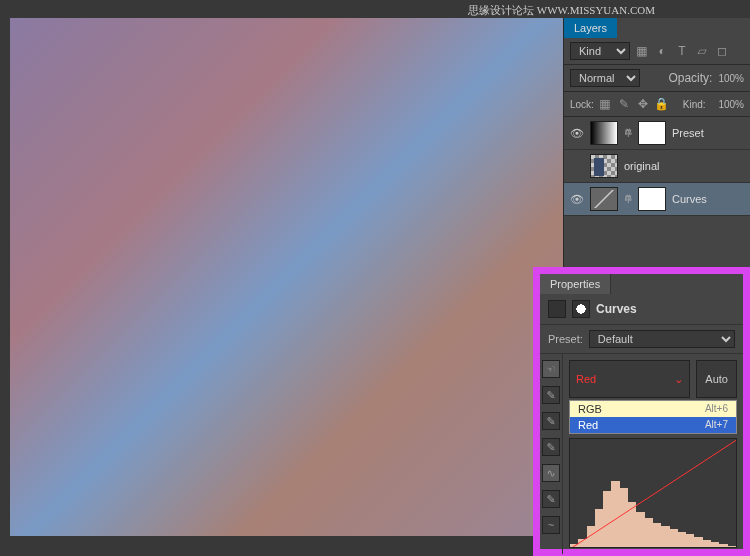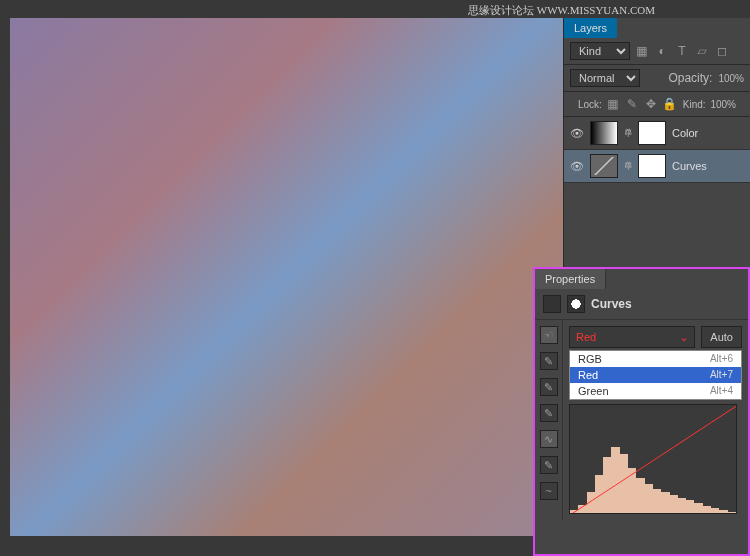--- a/index.html
+++ b/index.html
@@ -8,52 +8,52 @@
 .watermark { position: absolute; top: 3px; right: 95px; color: #ccc; font-size: 11px; font-family: Liberation Serif, serif; }
 .layers-panel { position: absolute; top: 18px; right: 0; width: 187px; background: #454545; border-left: 1px solid #2a2a2a; height: 250px; }
 .panel-tab { padding: 4px 10px; background: #0369a1; color: #ddd; font-size: 11px; display: inline-block; }
 .filter-row { display: flex; align-items: center; padding: 4px 6px; gap: 4px; border-bottom: 1px solid #2a2a2a; }
 .filter-row select { background: #3a3a3a; color: #ccc; border: 1px solid #222; font-size: 11px; padding: 1px 4px; flex: 0 0 60px; }
 .filter-icon { width: 16px; height: 16px; display: flex; align-items: center; justify-content: center; color: #9a9a9a; font-size: 12px; }
 .blend-row { display: flex; align-items: center; padding: 4px 6px; gap: 6px; border-bottom: 1px solid #2a2a2a; }
 .blend-row select { background: #3a3a3a; color: #ccc; border: 1px solid #222; font-size: 11px; padding: 1px 4px; flex: 0 0 70px; }
 .blend-row .lbl { color: #bbb; font-size: 12px; margin-left: auto; }
 .blend-row .val { color: #bbb; font-size: 10px; }
-.lock-row { display: flex; align-items: center; padding: 4px 14px; gap: 3px; border-bottom: 1px solid #2a2a2a; }
+.lock-row { display: flex; align-items: center; padding: 4px 6px; gap: 3px; border-bottom: 1px solid #2a2a2a; }
 .lock-row .lbl { color: #bbb; font-size: 10px; }
 .lock-row .val { color: #bbb; font-size: 10px; margin-left: auto; }
 .layer-row { display: flex; align-items: center; padding: 4px 6px; gap: 6px; border-bottom: 1px solid #333; }
 .layer-row.selected { background: #5a6b7c; }
 .eye { color: #ccc; font-size: 11px; width: 14px; }
 .thumb { width: 28px; height: 24px; border: 1px solid #222; background: #666; }
 .thumb.check { background: repeating-conic-gradient(#888 0 25%, #ccc 0 50%) 0 0/8px 8px; position: relative; }
 .thumb.check::after { content:""; position:absolute; top:3px; left:3px; width:10px; height:18px; background:#3a4a6a; }
 .thumb.mask { background: #fff; }
 .thumb.curves { background: #666; position: relative; }
 .thumb.curves::after { content:""; position:absolute; top:2px; left:2px; right:2px; bottom:2px; background: linear-gradient(135deg, transparent 45%, #ccc 50%, transparent 55%); }
 .thumb.gradient { background: linear-gradient(90deg, #000, #fff); }
 .link { color: #aaa; font-size: 10px; width: 8px; text-align: center; }
 .layer-name { color: #ddd; font-size: 11px; }
-.properties-panel { position: absolute; top: 267px; right: 0; width: 217px; height: 289px; background: #454545; border: 2px solid #d946ef; }
+.properties-panel { position: absolute; top: 267px; right: 0; width: 217px; height: 289px; background: #454545; border: 7px solid #d946ef; }
 .prop-tab { padding: 4px 10px; background: #535353; color: #ddd; font-size: 11px; display: inline-block; border-right: 1px solid #333; }
 .prop-header { display: flex; align-items: center; padding: 6px 8px; gap: 6px; border-bottom: 1px solid #333; }
 .prop-icon { width: 18px; height: 18px; background: #333; border: 1px solid #222; }
 .prop-title { color: #ddd; font-size: 12px; font-weight: bold; }
 .preset-row { display: flex; align-items: center; padding: 5px 8px; gap: 6px; border-bottom: 1px solid #333; }
 .preset-row .lbl { color: #bbb; font-size: 11px; }
 .preset-row select { flex: 1; background: #3a3a3a; color: #ccc; border: 1px solid #222; font-size: 11px; padding: 1px 4px; }
 .curves-body { display: flex; }
 .curves-tools { width: 28px; display: flex; flex-direction: column; align-items: center; gap: 8px; padding: 6px 0; border-right: 1px solid #333; }
 .tool-btn { width: 18px; height: 18px; border: 1px solid #222; background: #3c3c3c; display: flex; align-items: center; justify-content: center; color: #999; font-size: 11px; }
 .tool-btn.active { background: #5a5a5a; }
 .curves-main { flex: 1; padding: 6px; }
 .channel-row { display: flex; gap: 6px; margin-bottom: 2px; }
 .channel-select { flex: 1; background: #3a3a3a; color: #ff3333; border: 1px solid #222; font-size: 11px; padding: 2px 6px; display: flex; justify-content: space-between; align-items: center; }
-.auto-btn { background: #3a3a3a; color: #ccc; border: 1px solid #222; font-size: 11px; padding: 4px 8px; }
-.channel-dropdown { background: #ffffff; border: 1px solid #888; font-size: 11px; }
+.auto-btn { background: #3a3a3a; color: #ccc; border: 1px solid #222; font-size: 11px; padding: 12px 8px; }
+.channel-dropdown { background: #fef9c3; border: 1px solid #888; font-size: 11px; }
 .channel-opt { display: flex; justify-content: space-between; padding: 2px 8px; color: #333; }
 .channel-opt.hl { background: #3366cc; color: #fff; }
 .channel-opt .sc { color: #888; font-size: 10px; }
 .channel-opt.hl .sc { color: #ddd; }
 .histogram { margin-top: 4px; width: 168px; height: 110px; background: #3a3a3a; border: 1px solid #222; position: relative; overflow: hidden; }
 .hist-bars { position: absolute; bottom: 0; left: 0; right: 0; height: 70px; display: flex; align-items: flex-end; }
 .hist-bar { flex: 1; background: #e8c0a8; }
 .diagonal { position: absolute; top: 0; left: 0; width: 100%; height: 100%; }
 </style>
 </head>
@@ -86,37 +86,46 @@
     <span class="filter-icon">🔒</span>
     <span class="lbl" style="margin-left:auto">Kind:</span>
     <span class="val">100%</span>
   </div>
 
   <div class="layer-row">
     <span class="eye">👁</span>
     <div class="thumb gradient"></div>
     <span class="link">𐄷</span>
     <div class="thumb mask"></div>
-    <span class="layer-name">Color</span>
+    <span class="layer-name">Preset</span>
+  </div>
+  <div class="layer-row">
+    <span class="eye" style="opacity:0.3"></span>
+    <div class="thumb check"></div>
+    <span class="layer-name">original</span>
   </div>
   <div class="layer-row selected">
     <span class="eye">👁</span>
     <div class="thumb curves"></div>
     <span class="link">𐄷</span>
     <div class="thumb mask"></div>
     <span class="layer-name">Curves</span>
   </div>
 </div>
 
 <div class="properties-panel">
   <div class="prop-tab">Properties</div>
   <div class="prop-header">
     <div class="prop-icon"></div>
     <div class="prop-icon" style="background:radial-gradient(circle,#fff 40%,#333 42%)"></div>
     <span class="prop-title">Curves</span>
+  </div>
+  <div class="preset-row">
+    <span class="lbl">Preset:</span>
+    <select><option>Default</option></select>
   </div>
   <div class="curves-body">
     <div class="curves-tools">
       <div class="tool-btn active">☜</div>
       <div class="tool-btn">✎</div>
       <div class="tool-btn">✎</div>
       <div class="tool-btn">✎</div>
       <div class="tool-btn active">∿</div>
       <div class="tool-btn">✎</div>
       <div class="tool-btn">~</div>
@@ -130,24 +139,20 @@
         <button class="auto-btn">Auto</button>
       </div>
       <div class="channel-dropdown">
         <div class="channel-opt">
             <span>RGB</span>
             <span class="sc">Alt+6</span>
           </div>
         <div class="channel-opt hl">
             <span>Red</span>
             <span class="sc">Alt+7</span>
-          </div>
-        <div class="channel-opt">
-            <span>Green</span>
-            <span class="sc">Alt+4</span>
           </div>
       </div>
       <div class="histogram">
         <div class="hist-bars">
           <div class="hist-bar" style="height:5%"></div>
             <div class="hist-bar" style="height:12%"></div>
             <div class="hist-bar" style="height:30%"></div>
             <div class="hist-bar" style="height:55%"></div>
             <div class="hist-bar" style="height:80%"></div>
             <div class="hist-bar" style="height:95%"></div>

